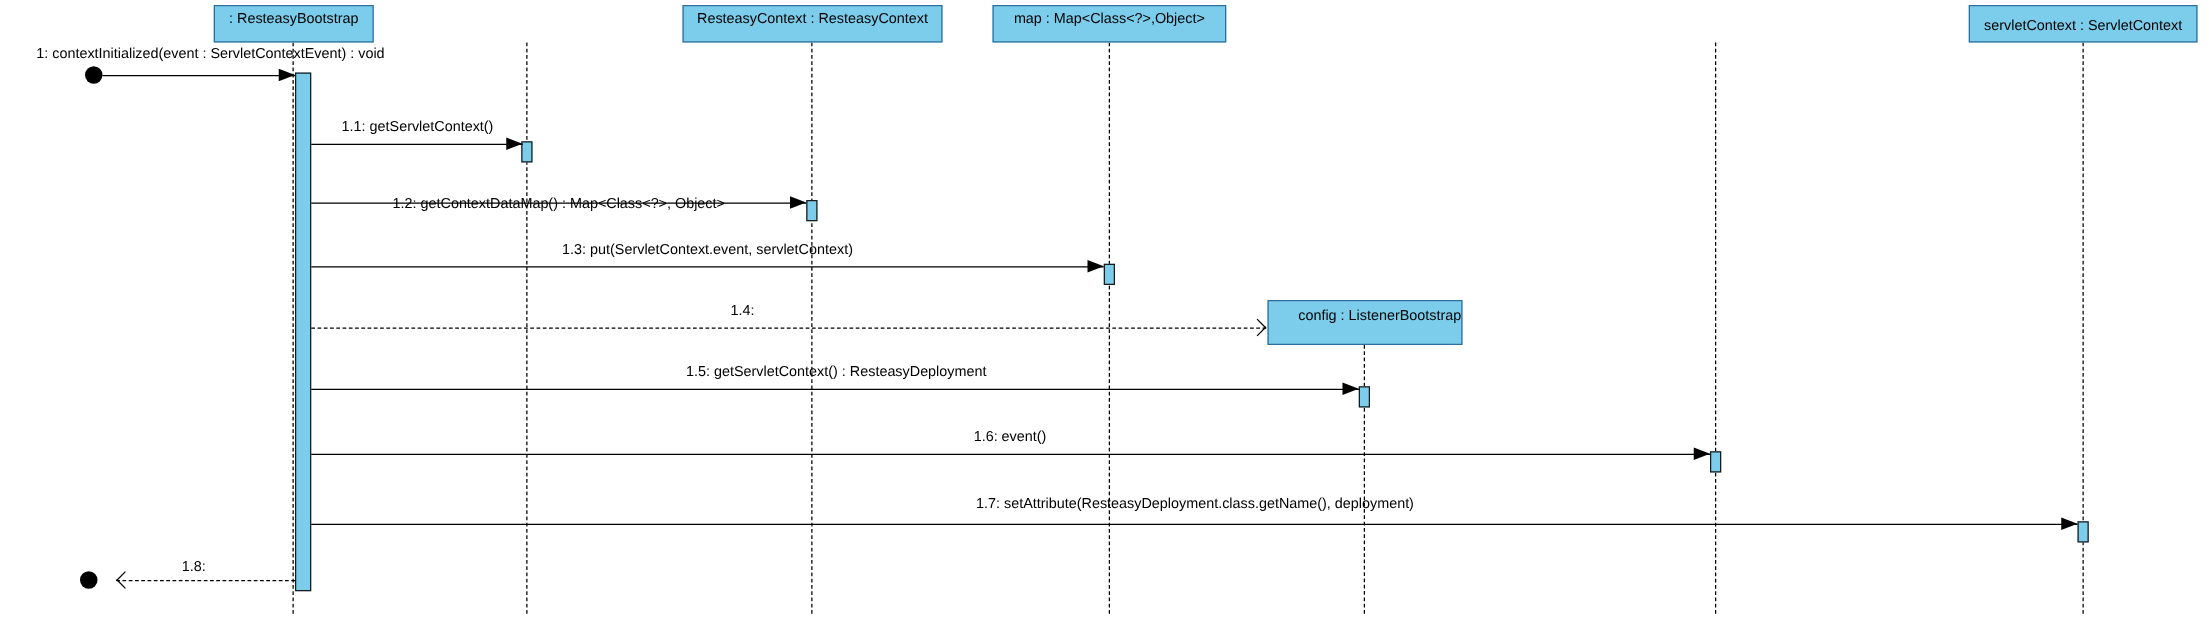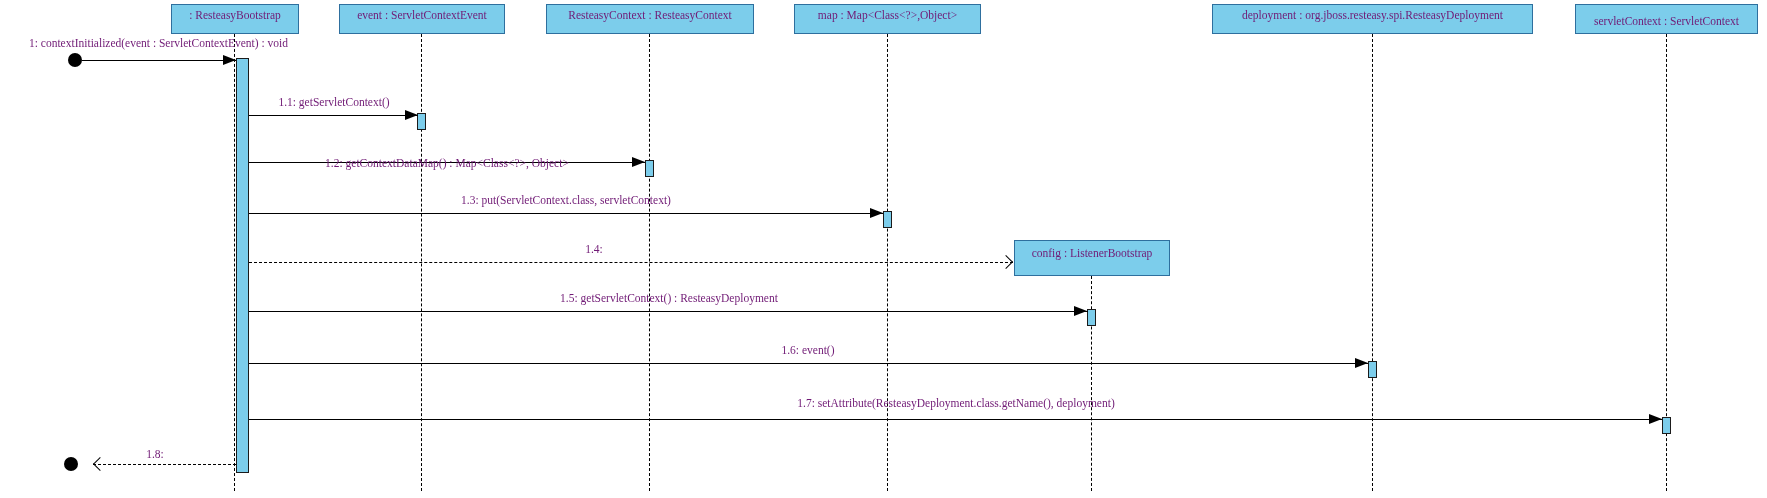--- a/index.html
+++ b/index.html
@@ -1,29 +1,29 @@
 <!DOCTYPE html>
 <html style="--obj-fill: #7ccdeb; --obj-border: #2e6f9e;"><head>
 <meta charset="utf-8">
 <style>
   html,body { margin:0; padding:0; background:#ffffff; }
   .canvas {
     position:relative; width:1767px; height:498px; background:#fff;
-    font-family:Liberation Serif, serif; color:#701a75; overflow:hidden;
+    font-family:Liberation Sans, sans-serif; color:#000000; overflow:hidden;
   }
   .lifeline {
     position:absolute; width:0; border-left:1px dashed #000; z-index:1;
   }
   .obj-box {
     position:absolute; box-sizing:border-box; height:30px; z-index:3;
     background:var(--obj-fill,#7ccdeb); border:1px solid var(--obj-border,#2e6f9e);
     display:flex; justify-content:center; padding-top:4px;
     font-size:11.5px; white-space:nowrap;
   }
-  .obj-box.created { height:36px; padding-top:6px; }
+  .obj-box.created { height:36px; padding-top:6px;justify-content:flex-end; }
   .bar {
     position:absolute; box-sizing:border-box; z-index:2;
     background:var(--obj-fill,#7ccdeb); border:1px solid #1b1b1b;
   }
   .mini { width:9px; height:17px; z-index:4; }
   .msg-line { position:absolute; height:0; border-top:1px solid #000; z-index:5; }
   .msg-line.dashed { border-top-style:dashed; }
   .msg-label {
     position:absolute; white-space:nowrap; font-size:11.5px; z-index:6;
     transform:translateX(-50%);
@@ -48,31 +48,25 @@
   <div class="lifeline" style="left:421px; top:34px; height:457px;"></div>
   <div class="lifeline" style="left:649px; top:34px; height:457px;"></div>
   <div class="lifeline" style="left:887px; top:34px; height:457px;"></div>
   <div class="lifeline" style="left:1372px; top:34px; height:457px;"></div>
   <div class="lifeline" style="left:1666px; top:34px; height:457px;"></div>
   <div class="lifeline" style="left:1091px; top:276px; height:215px;"></div>
 
   <div class="obj-box" style="left:171px; top:4px; width:128px;">
     <span>: ResteasyBootstrap</span>
   </div>
-  <div class="obj-box" style="left:339px; top:4px; width:166px;">
-    <span>event : ServletContextEvent</span>
-  </div>
   <div class="obj-box" style="left:794px; top:4px; width:187px;">
     <span>map : Map&lt;Class&lt;?&gt;,Object&gt;</span>
   </div>
   <div class="obj-box" style="left:546px; top:4px; width:208px;">
     <span>ResteasyContext : ResteasyContext</span>
-  </div>
-  <div class="obj-box" style="left:1212px; top:4px; width:321px;">
-    <span>deployment : org.jboss.resteasy.spi.ResteasyDeployment</span>
   </div>
   <div class="obj-box" style="left:1575px; top:4px; width:183px;align-items:center;">
     <span>servletContext : ServletContext</span>
   </div>
 
   <div class="obj-box created" style="left:1014px; top:240px; width:156px;">
     <span>config : ListenerBootstrap</span>
   </div>
 
   <div class="bar" style="left:236px; top:58px; width:13px; height:415px;"></div>
@@ -90,21 +84,21 @@
   <div class="arrow-filled" style="left:223px; top:55px;"></div>
 
   <div class="msg-label" style="left:334px; top:96px;">1.1: getServletContext()</div>
   <div class="msg-line" style="left:249px; top:115px; width:169px;"></div>
   <div class="arrow-filled" style="left:405px; top:110px;"></div>
 
   <div class="msg-label" style="left:447px; top:143px;margin-top:14px;">1.2: getContextDataMap() : Map&lt;Class&lt;?&gt;, Object&gt;</div>
   <div class="msg-line" style="left:249px; top:162px; width:396px;"></div>
   <div class="arrow-filled" style="left:632px; top:157px;"></div>
 
-  <div class="msg-label" style="left:566px; top:194px;">1.3: put(ServletContext.class, servletContext)</div>
+  <div class="msg-label" style="left:566px; top:194px;">1.3: put(ServletContext.event, servletContext)</div>
   <div class="msg-line" style="left:249px; top:213px; width:634px;"></div>
   <div class="arrow-filled" style="left:870px; top:208px;"></div>
 
   <div class="msg-label" style="left:594px; top:243px;">1.4:</div>
   <div class="msg-line dashed" style="left:249px; top:262px; width:764px;"></div>
   <div class="chev right" style="left:1001px; top:257px;"></div>
 
   <div class="msg-label" style="left:669px; top:292px;">1.5: getServletContext() : ResteasyDeployment</div>
   <div class="msg-line" style="left:249px; top:311px; width:839px;"></div>
   <div class="arrow-filled" style="left:1074px; top:306px;"></div>

